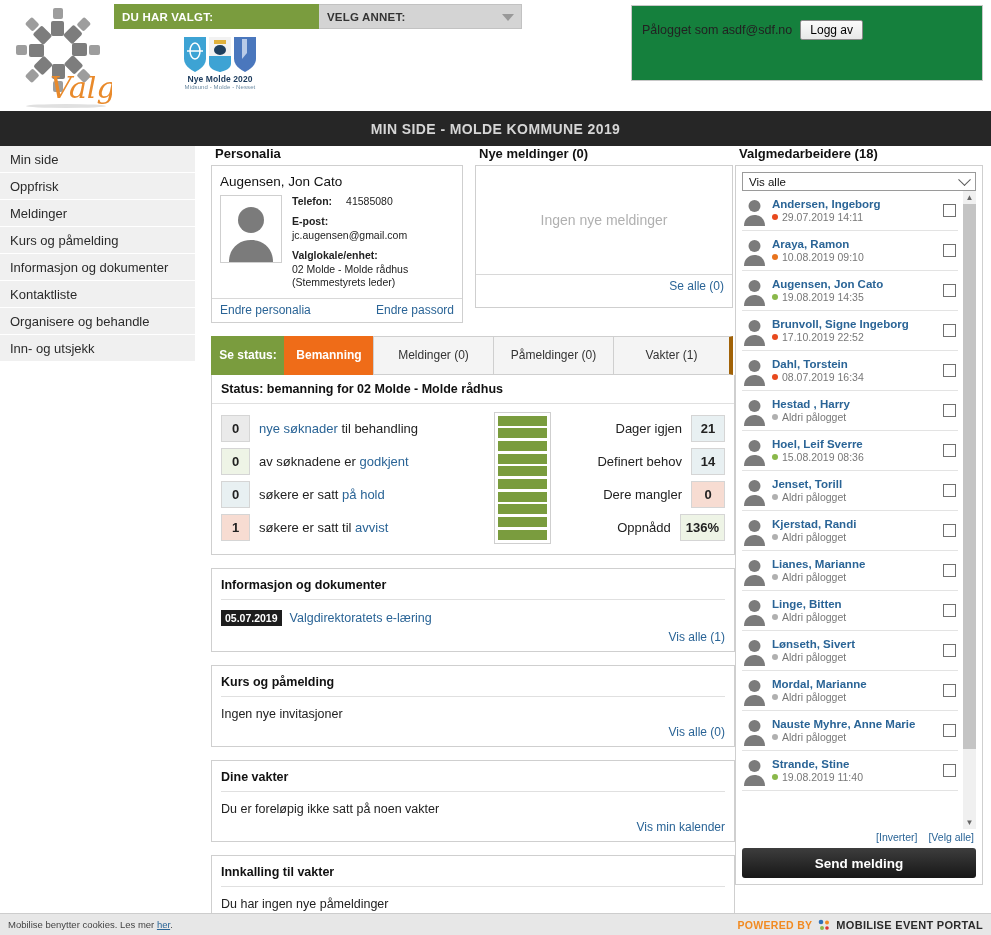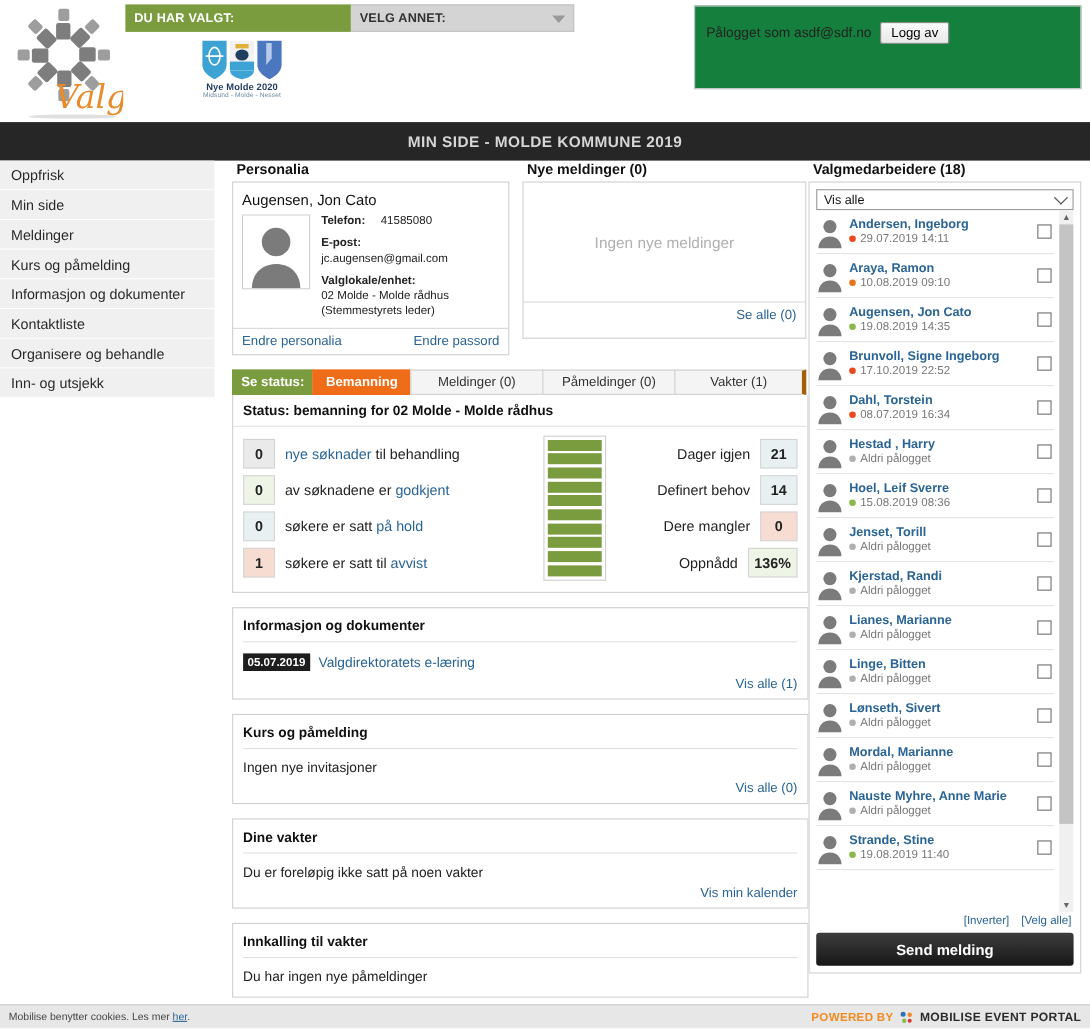--- a/index.html
+++ b/index.html
@@ -105,21 +105,21 @@
   .meld-empty {
     height: 108px; display: flex; align-items: center; justify-content: center;
     color: #b0b0b0; font-size: 14px;
   }
   .meld-foot {
     border-top: 1px solid #d8d8d8; text-align: right; padding: 4px 8px 5px 0; font-size: 12px;
   }
 
   
   .tabs-wrap { margin-top: 13px; }
-  .tabs { display: flex; height: 23px; font-size: 12px; }
+  .tabs { display: flex; height: 39px; font-size: 12px; }
   .tab {
     display: flex; align-items: center; justify-content: center;
     border: 1px solid #cfcfcf; border-right: none; cursor: pointer;
   }
   .tab:last-child { border-right: 4px solid #a16207; }
   .tab-label { background: #7a9c3e; color: #fff; font-weight: bold; width: 73px; border-color: #7a9c3e; cursor: default; }
   .tab-active { background: #ef6c18; color: #fff; font-weight: bold; width: 89px; border-color: #ef6c18; }
   .tab-idle { background: #f4f4f4; color: #333; width: 120px; }
 
   .status-card { border: 1px solid #cfcfcf; border-top: none; background: #fff; }
@@ -318,22 +318,22 @@
       <div class="login-row">
         <span class="login-text">Pålogget som asdf@sdf.no</span>
         <button class="logout-btn">Logg av</button>
       </div>
     </div>
   </div>
 
   <div class="headerbar">MIN SIDE - MOLDE KOMMUNE 2019</div>
 
   <div class="leftnav">
+    <div class="nav-item">Min side</div>
     <div class="nav-item">Oppfrisk</div>
-    <div class="nav-item">Min side</div>
     <div class="nav-item">Meldinger</div>
     <div class="nav-item">Kurs og påmelding</div>
     <div class="nav-item">Informasjon og dokumenter</div>
     <div class="nav-item">Kontaktliste</div>
     <div class="nav-item">Organisere og behandle</div>
     <div class="nav-item">Inn- og utsjekk</div>
   </div>
 
   <div class="center">
 

